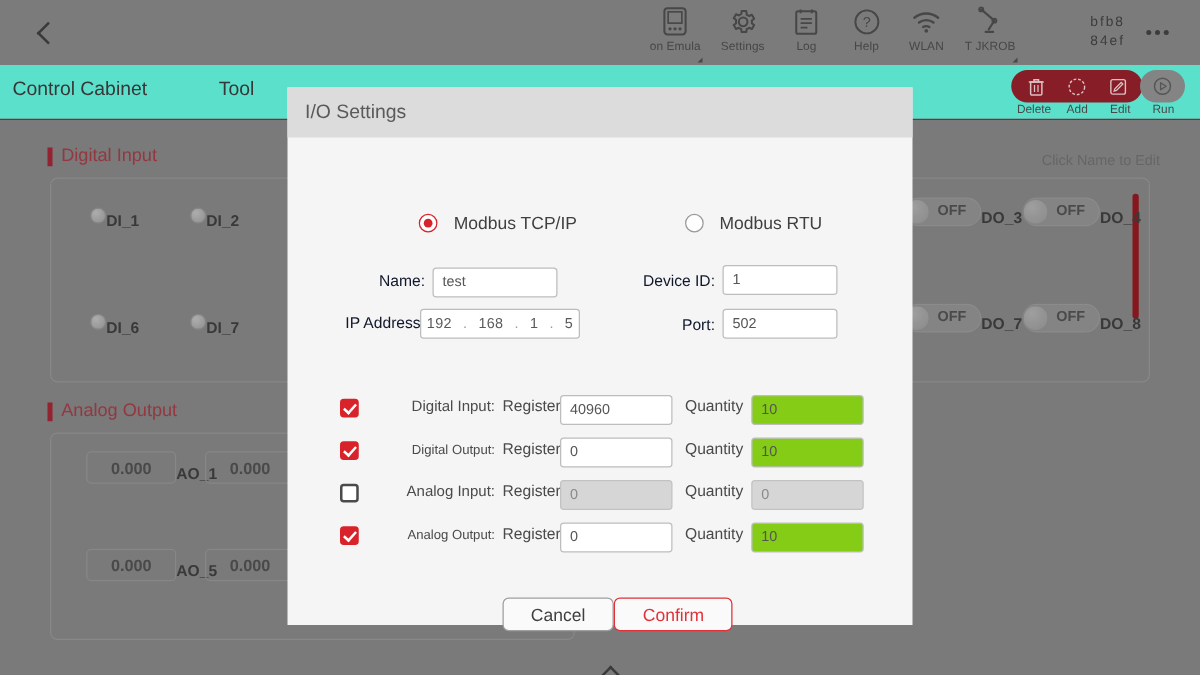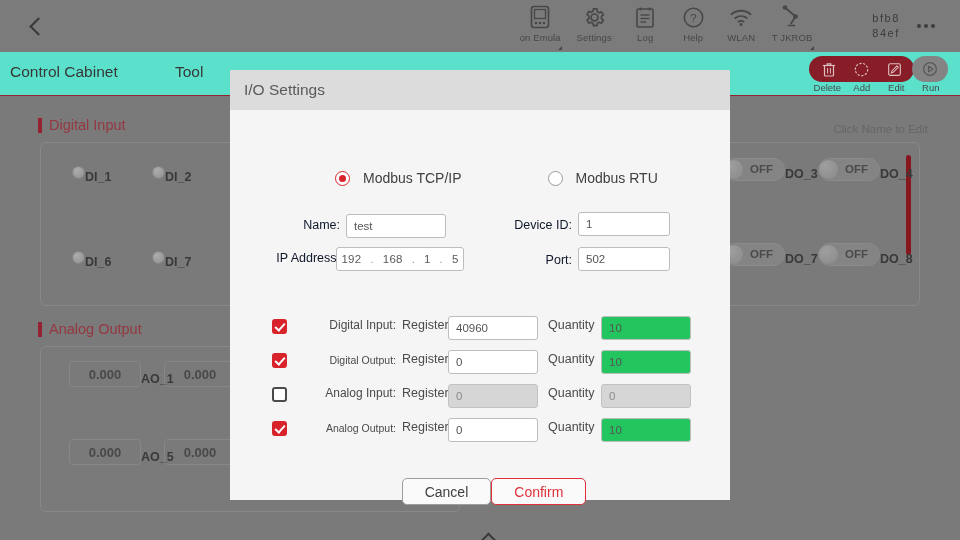--- a/index.html
+++ b/index.html
@@ -211,21 +211,21 @@
     width: 90px; height: 24px; background: #fff;
     border: 1px solid #bdbdbd; border-radius: 3px;
     font-size: 11.5px; color: #555; display: flex; align-items: center; padding-left: 7px;
   }
   .reg-qty {
     position: absolute; left: 318px; top: 2px;
     font-size: 12.5px; color: #4a4a4a;
   }
   .reg-qin {
     position: absolute; left: 371px; top: 0;
-    width: 90px; height: 24px; background: #22c55e;
+    width: 90px; height: 24px; background: #84cc16;
     border: 1px solid #bdbdbd; border-radius: 3px;
     font-size: 11.5px; color: #555; display: flex; align-items: center; padding-left: 7px;
   }
   .reg-in.dis, .reg-qin.dis { background: #d6d6d6; color: #8a8a8a; border-color: #c2c2c2; }
 
   .btn-row {
     position: absolute; left: 0; top: 368px; width: 500px;
     display: flex; justify-content: center;  padding-left: 28px;
   }
   .btn {

